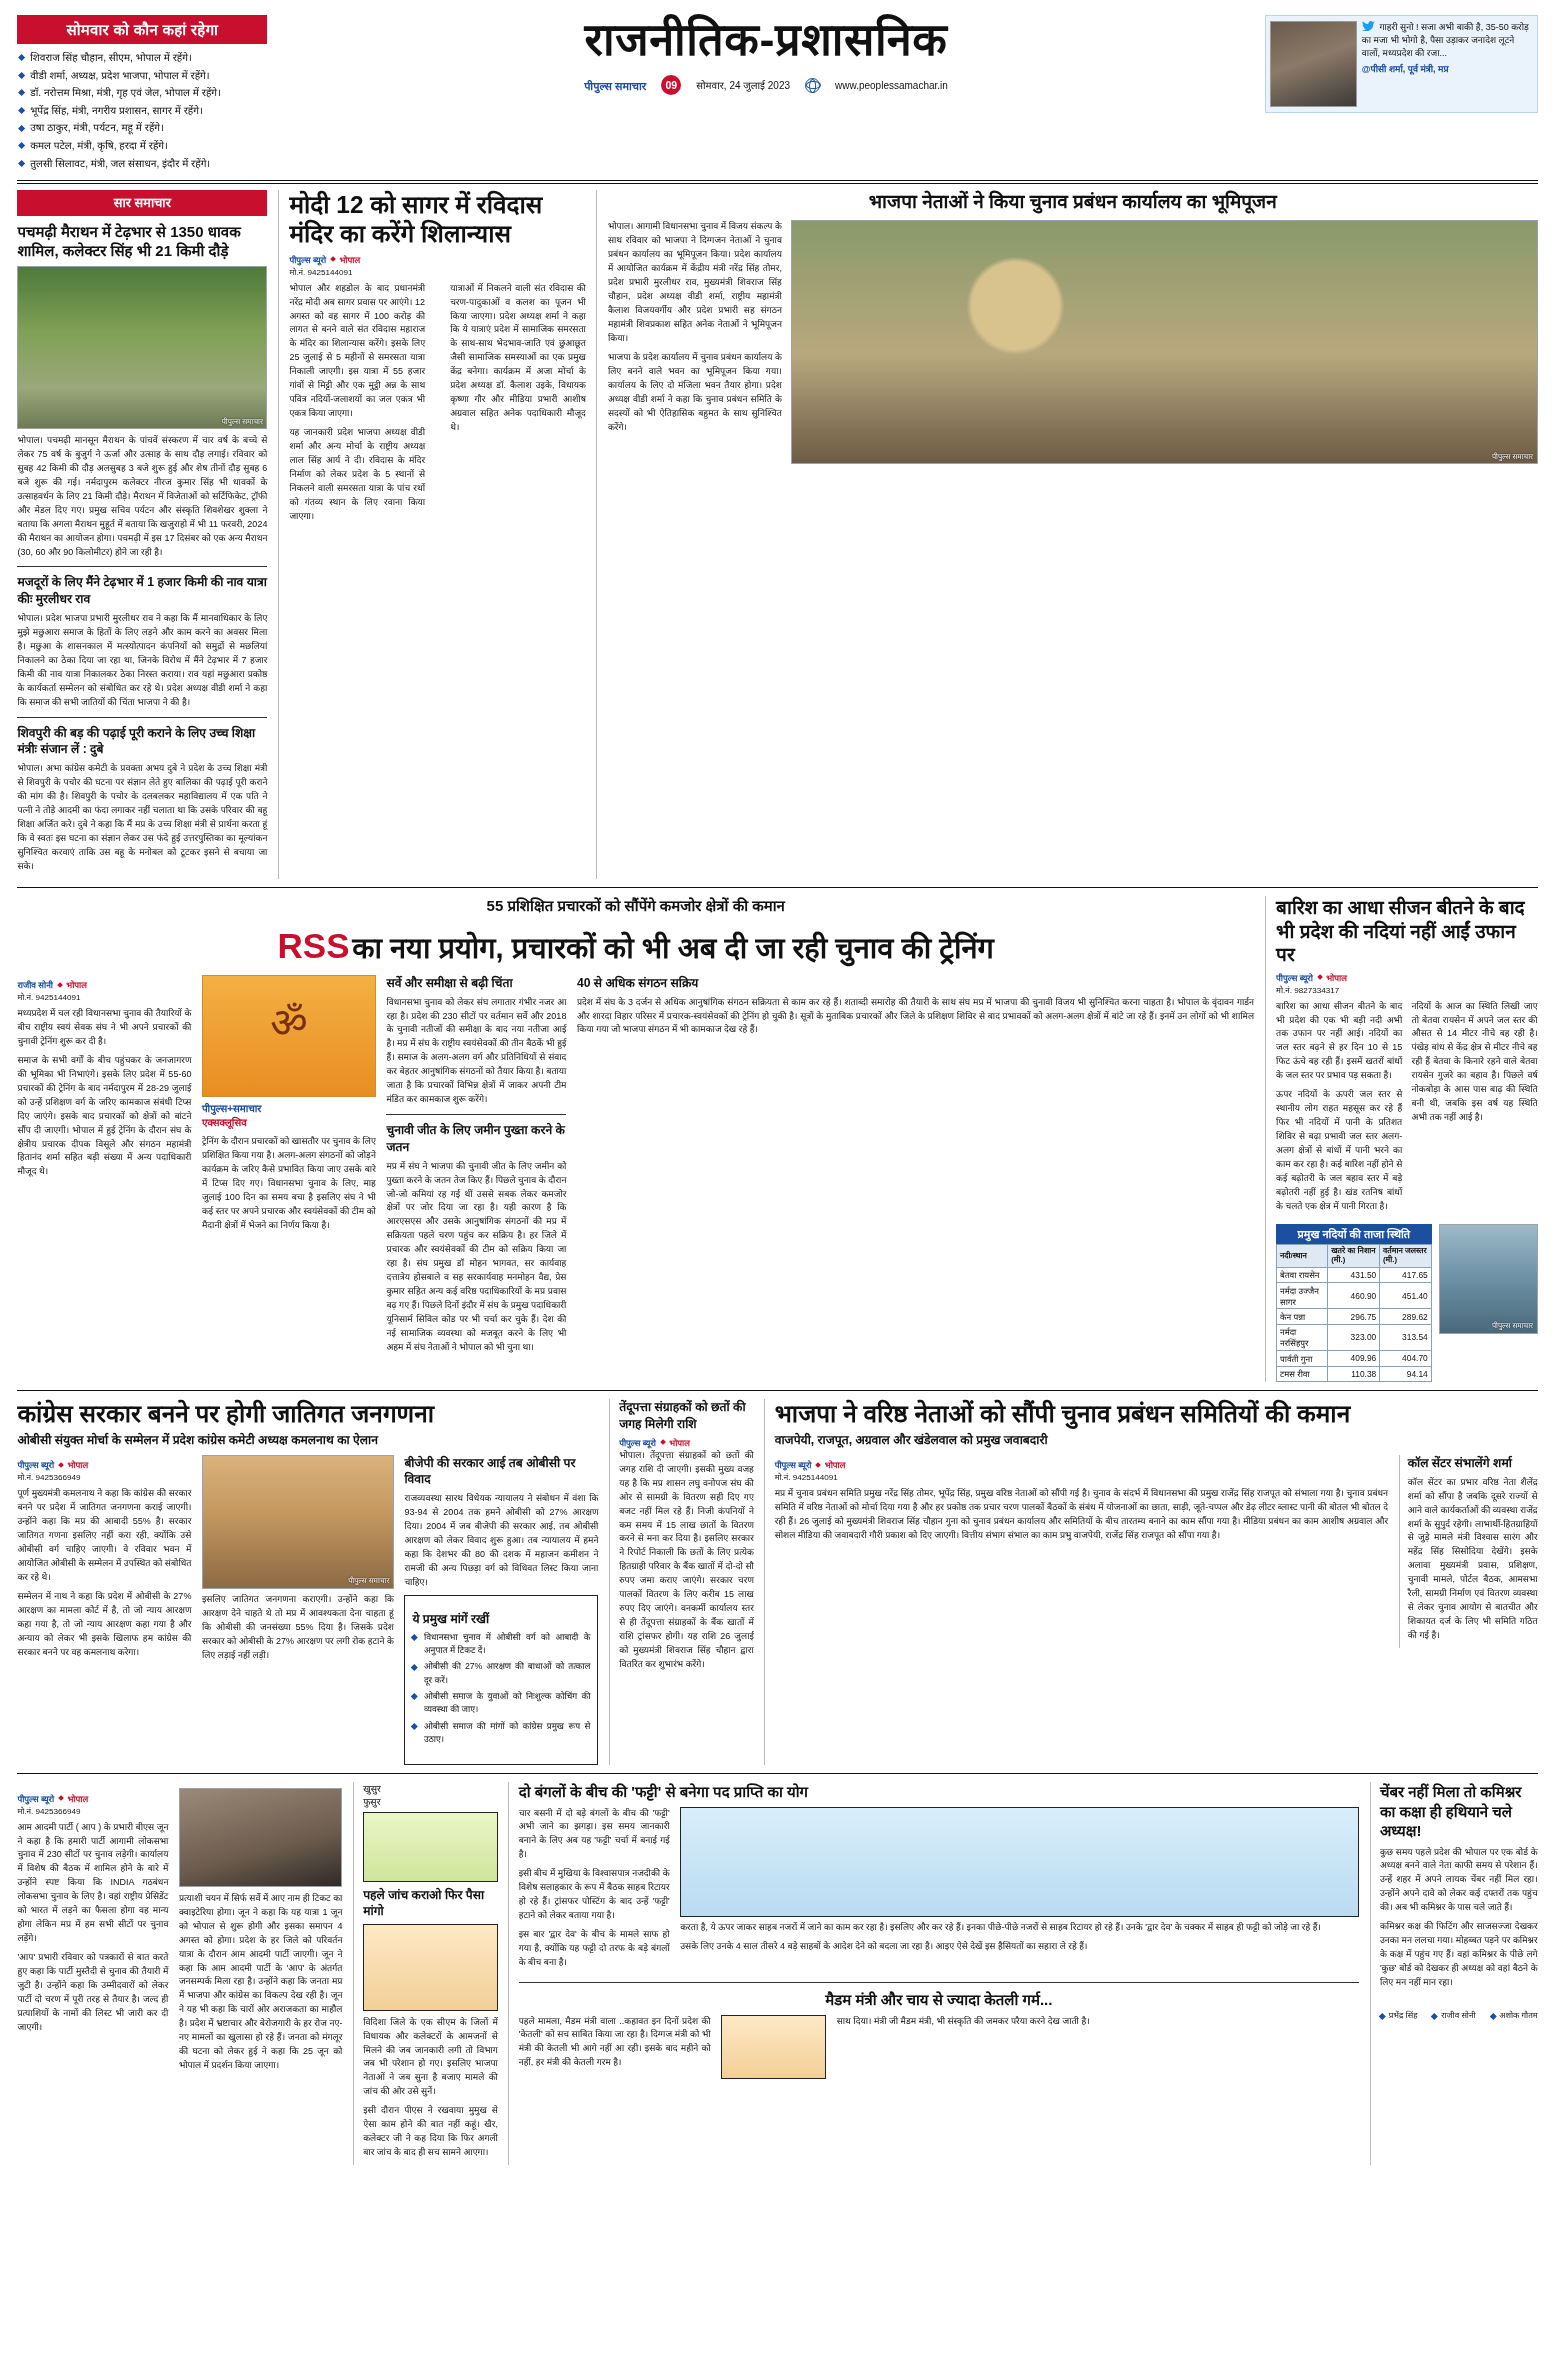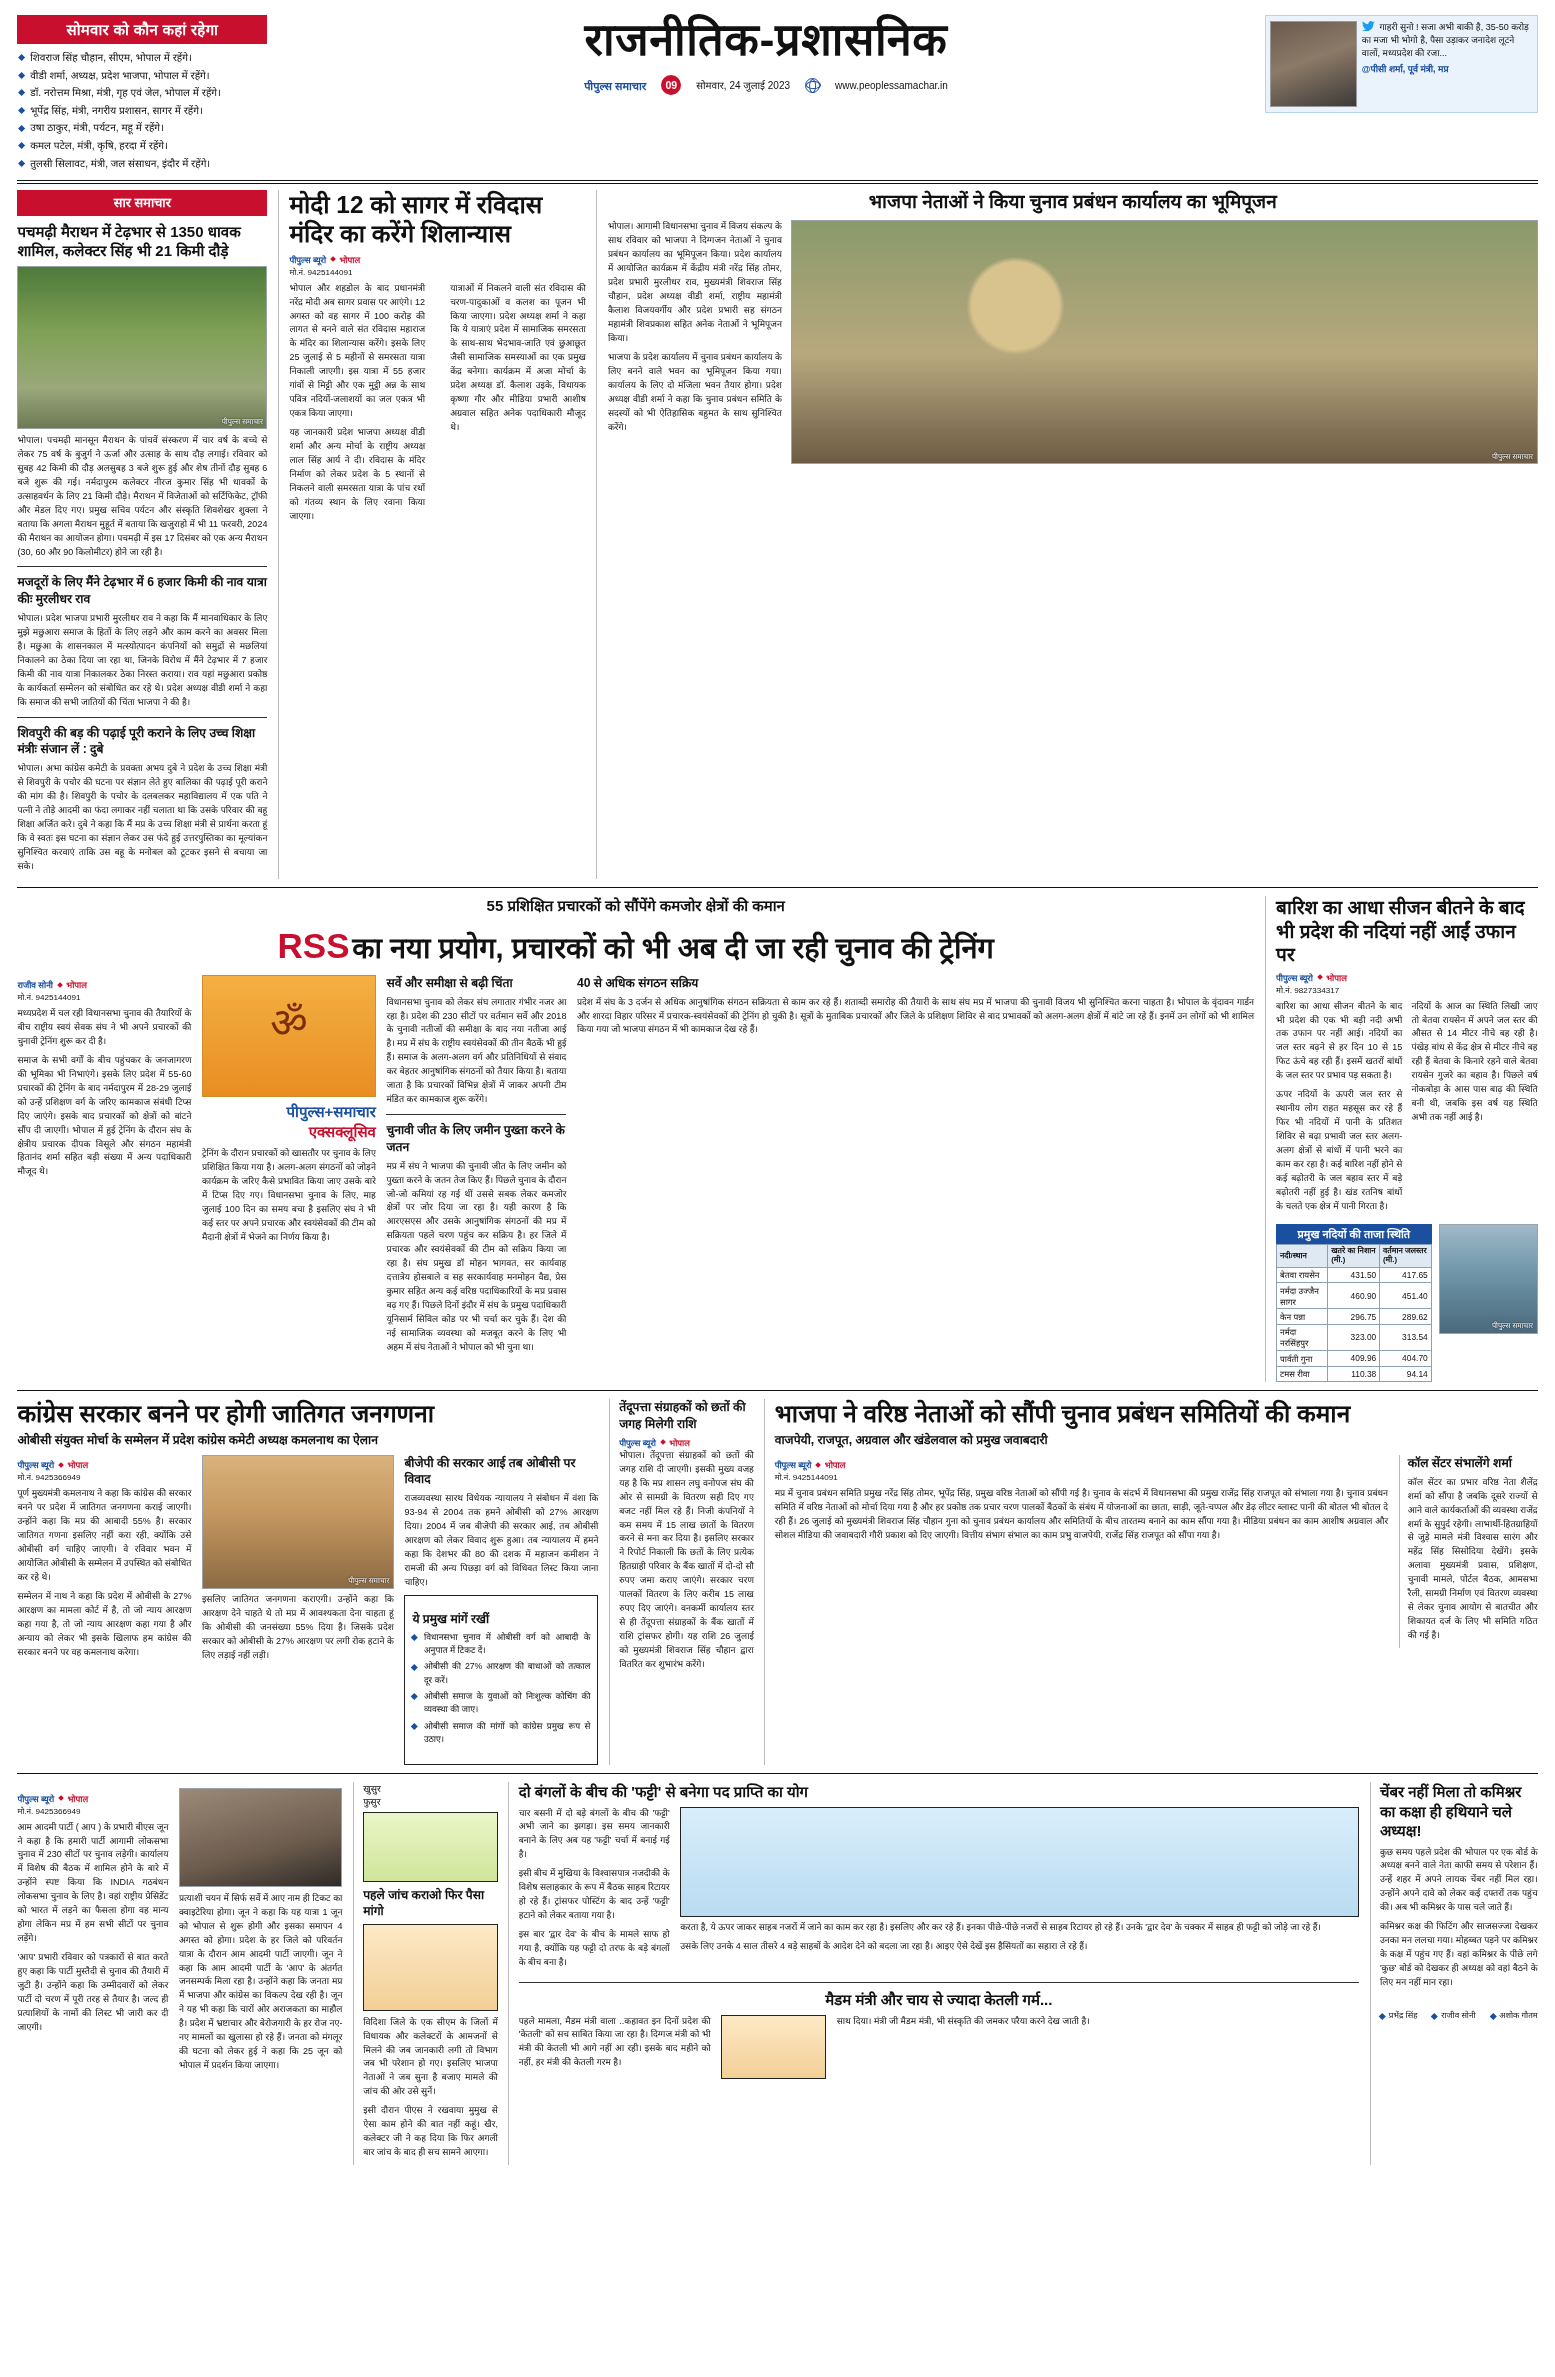--- a/index.html
+++ b/index.html
@@ -253,21 +253,21 @@
 
   .flaglogo {
     width: 100%; height: 122px;
     background: linear-gradient(180deg,#f4b042 0%, #e98d22 100%);
     position: relative; overflow:hidden; border:0.6px solid #d08b2c;
   }
   .flaglogo .om {
     position:absolute; left:50%; top:38%; transform:translate(-50%,-50%);
     font-size:41px; color:#7a2f0a;
   }
-  .mini-brand { text-align:right; font-size:15px; margin-top:4.6px;}
+  .mini-brand { text-align:left; font-size:10px; margin-top:4.6px;}
   .mini-brand .b1{ color:#1b4fa0; font-weight:bold;}
   .mini-brand .b2{ color:#c8102e; font-weight:bold;}
 </style>
 </head>
 <body>
 
 <div class="page">
 
   <div class="masthead">
     <div class="mast-left">
@@ -313,21 +313,21 @@
 
     <div class="col" style="flex:0 0 250px;">
       <div class="band-red">सार समाचार</div>
       <div class="hl-m" style="margin-top:5.8px;">पचमढ़ी मैराथन में टेढ़भार से 1350 धावक शामिल, कलेक्टर सिंह भी 21 किमी दौड़े</div>
       <div class="photo-box photo-run" style="height:163px;margin:5.8px 0 4.6px;">
         <span class="photo-cap">पीपुल्स समाचार</span>
       </div>
       <p class="body">भोपाल। पचमढ़ी मानसून मैराथन के पांचवें संस्करण में चार वर्ष के बच्चे से लेकर 75 वर्ष के बुजुर्ग ने ऊर्जा और उत्साह के साथ दौड़ लगाई। रविवार को सुबह 42 किमी की दौड़ अलसुबह 3 बजे शुरू हुई और शेष तीनों दौड़ सुबह 6 बजे शुरू की गई। नर्मदापुरम कलेक्टर नीरज कुमार सिंह भी धावकों के उत्साहवर्धन के लिए 21 किमी दौड़े। मैराथन में विजेताओं को सर्टिफिकेट, ट्रॉफी और मेडल दिए गए। प्रमुख सचिव पर्यटन और संस्कृति शिवशेखर शुक्ला ने बताया कि अगला मैराथन मुहूर्त में बताया कि खजुराहो में भी 11 फरवरी, 2024 की मैराथन का आयोजन होगा। पचमढ़ी में इस 17 दिसंबर को एक अन्य मैराथन (30, 60 और 90 किलोमीटर) होने जा रही है।</p>
 
       <div class="sep"></div>
-      <div class="hl-s">मजदूरों के लिए मैंने टेढ़भार में 6 हजार किमी की नाव यात्रा कीः मुरलीधर राव</div>
+      <div class="hl-s">मजदूरों के लिए मैंने टेढ़भार में 1 हजार किमी की नाव यात्रा कीः मुरलीधर राव</div>
       <p class="body" style="margin-top:4.6px;">भोपाल। प्रदेश भाजपा प्रभारी मुरलीधर राव ने कहा कि मैं मानवाधिकार के लिए मुझे मछुआरा समाज के हितों के लिए लड़ने और काम करने का अवसर मिला है। मछुआ के शासनकाल में मत्स्योत्पादन कंपनियों को समुद्रों से मछलियां निकालने का ठेका दिया जा रहा था, जिनके विरोध में मैंने टेढ़भार में 7 हजार किमी की नाव यात्रा निकालकर ठेका निरस्त कराया। राव यहां मछुआरा प्रकोष्ठ के कार्यकर्ता सम्मेलन को संबोधित कर रहे थे। प्रदेश अध्यक्ष वीडी शर्मा ने कहा कि समाज की सभी जातियों की चिंता भाजपा ने की है।</p>
 
       <div class="sep"></div>
       <div class="hl-s">शिवपुरी की बड़ की पढ़ाई पूरी कराने के लिए उच्च शिक्षा मंत्रीः संजान लें : दुबे</div>
       <p class="body" style="margin-top:4.6px;">भोपाल। अभा कांग्रेस कमेटी के प्रवक्ता अभय दुबे ने प्रदेश के उच्च शिक्षा मंत्री से शिवपुरी के पचोर की घटना पर संज्ञान लेते हुए बालिका की पढ़ाई पूरी कराने की मांग की है। शिवपुरी के पचोर के दलबलकर महाविद्यालय में एक पति ने पत्नी ने तोड़े आदमी का फंदा लगाकर नहीं चलाता था कि उसके परिवार की बहू शिक्षा अर्जित करे। दुबे ने कहा कि मैं मप्र के उच्च शिक्षा मंत्री से प्रार्थना करता हूं कि वे स्वतः इस घटना का संज्ञान लेकर उस फंदे हुई उत्तरपुस्तिका का मूल्यांकन सुनिश्चित करवाएं ताकि उस बहू के मनोबल को टूटकर इसने से बचाया जा सके।</p>
     </div>
 
     <div class="col vline" style="flex:0 0 308px;padding-left:10.5px;">
       <div class="hl-xl">मोदी 12 को सागर में रविदास मंदिर का करेंगे शिलान्यास</div>
       <div class="byline">

